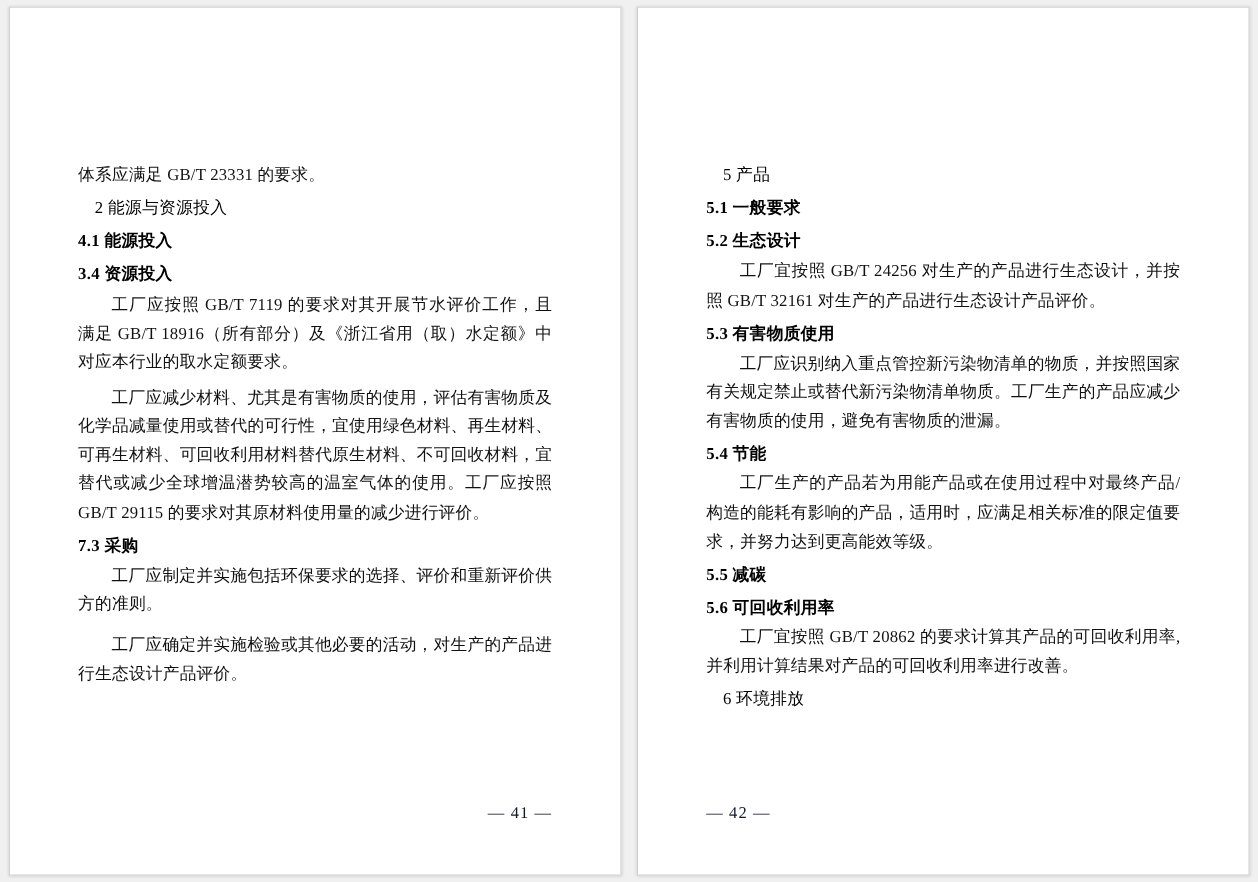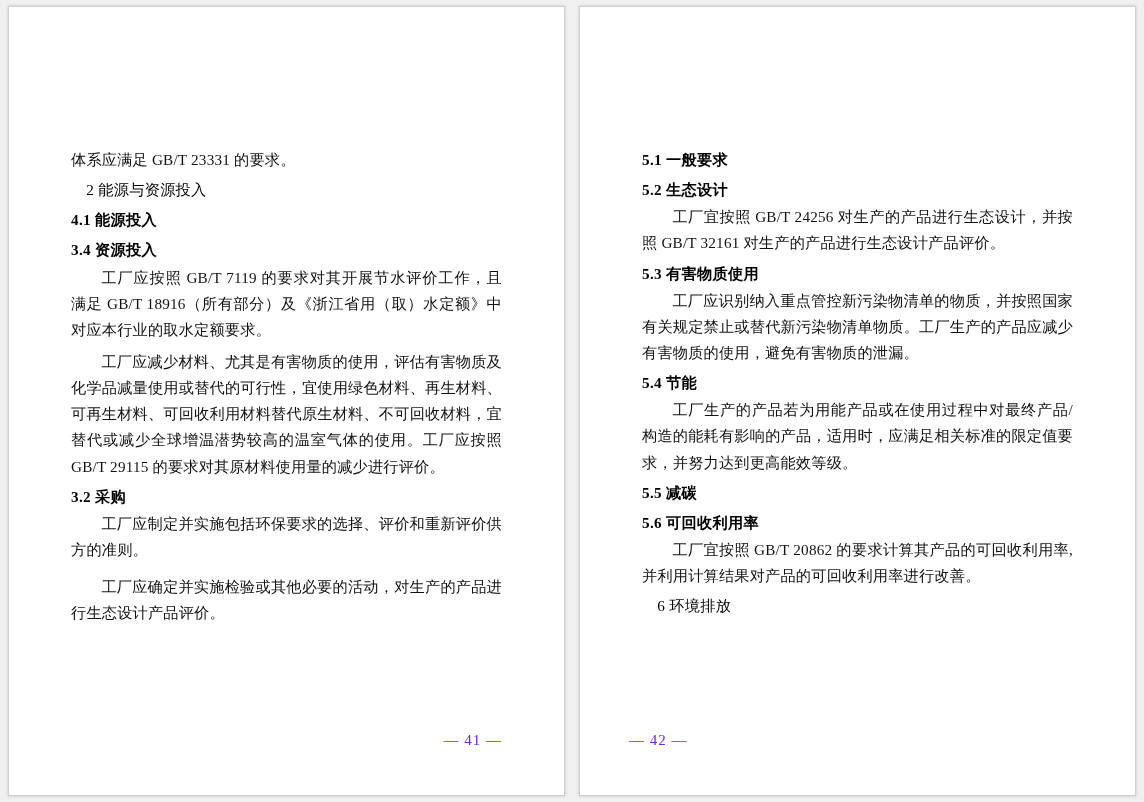--- a/index.html
+++ b/index.html
@@ -69,28 +69,28 @@
   }
   .heading.lvl2 {
     text-indent: 0;
   }
   .gap-sm { height: 5px; }
 
   .folio {
     position: absolute;
     bottom: 46px;
     font-size: 15px;
-    color: #6d28d9;
+    color: #0f172a;
     letter-spacing: 1px;
   }
   .page-left .folio {
     right: 62px;
   }
   .page-right .folio {
-    left: 49px;
+    left: 62px;
   }
 </style>
 </head>
 <body>
 
 <div class="spread">
 
   <div class="page page-left">
     <div class="page-inner">
 
@@ -102,38 +102,39 @@
 
 
       <div class="heading lvl2">3.4 资源投入</div>
 
       <p class="para indent">工厂应按照 GB/T 7119 的要求对其开展节水评价工作，且满足 GB/T 18916（所有部分）及《浙江省用（取）水定额》中对应本行业的取水定额要求。</p>
 
       <div class="gap-sm"></div>
 
       <p class="para indent">工厂应减少材料、尤其是有害物质的使用，评估有害物质及化学品减量使用或替代的可行性，宜使用绿色材料、再生材料、可再生材料、可回收利用材料替代原生材料、不可回收材料，宜替代或减少全球增温潜势较高的温室气体的使用。工厂应按照 GB/T 29115 的要求对其原材料使用量的减少进行评价。</p>
 
-      <div class="heading lvl2">3.2 采购</div>
+      <div class="heading lvl2">7.3 采购</div>
 
       <p class="para indent">工厂应制定并实施包括环保要求的选择、评价和重新评价供方的准则。</p>
 
       <div class="gap-sm"></div>
 
 
       <div class="gap-sm"></div>
 
       <p class="para indent">工厂应确定并实施检验或其他必要的活动，对生产的产品进行生态设计产品评价。</p>
 
     </div>
     <div class="folio">— 41 —</div>
   </div>
 
   <div class="page page-right">
     <div class="page-inner">
 
+      <div class="heading lvl1">5 产品</div>
 
       <div class="heading lvl2">5.1 一般要求</div>
 
 
       <div class="heading lvl2">5.2 生态设计</div>
 
       <p class="para indent">工厂宜按照 GB/T 24256 对生产的产品进行生态设计，并按照 GB/T 32161 对生产的产品进行生态设计产品评价。</p>
 
       <div class="heading lvl2">5.3 有害物质使用</div>
 

